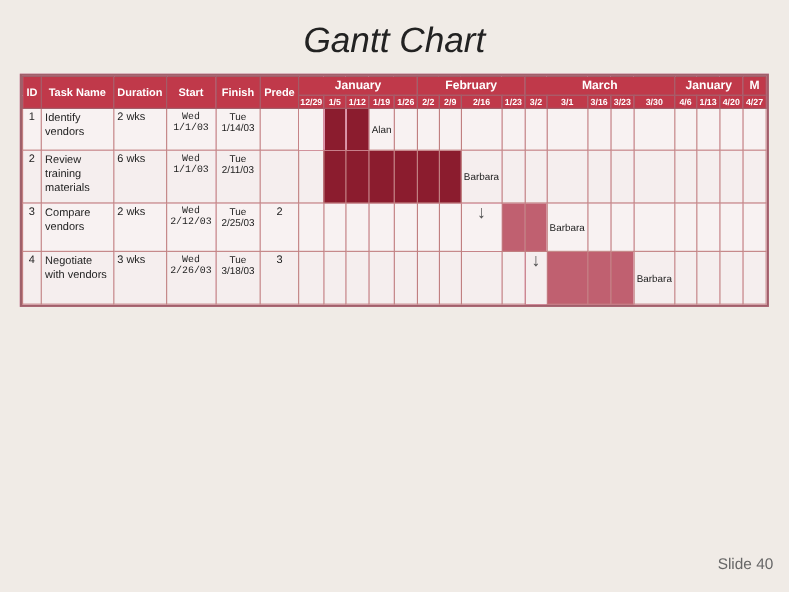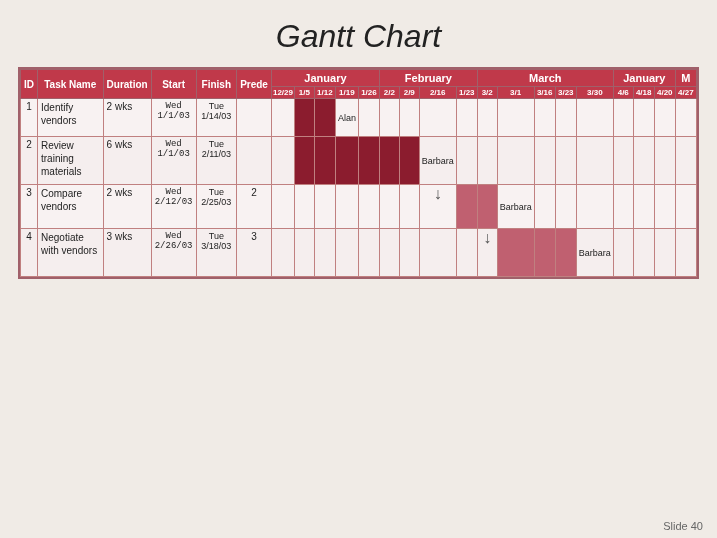--- a/index.html
+++ b/index.html
@@ -62,23 +62,23 @@
       background: #f8f2f2;
     }
     .col-id { width: 16px; text-align: center; }
     .col-task { width: 68px; }
     .col-duration { width: 34px; text-align: left; }
     .col-start { width: 40px; text-align: center; font-family: Liberation Mono, monospace; }
     .col-finish { width: 40px; text-align: center; }
     .col-prede { width: 24px; text-align: center; }
     .slide-num {
       position: absolute;
-      bottom: 6px;
+      bottom: 18px;
       right: 14px;
-      font-size: 11px;
+      font-size: 14px;
       color: #666;
     }
     .task-name-cell {
       line-height: 1.3;
     }
     .date-cell {
       font-size: 9px;
       white-space: nowrap;
     }
   </style>
@@ -140,21 +140,21 @@
         <th>2/2</th>
         <th>2/9</th>
         <th>2/16</th>
         <th>1/23</th>
         <th>3/2</th>
         <th>3/1</th>
         <th>3/16</th>
         <th>3/23</th>
         <th>3/30</th>
         <th>4/6</th>
-        <th>4/18</th>
+        <th>1/13</th>
         <th>4/20</th>
         <th>4/27</th>
       </tr>
     </thead>
     <tbody>
 
       <tr class="data-row">
         <td class="col-id">1</td>
         <td class="col-task task-name-cell">Identify vendors</td>
         <td class="col-duration">2 wks</td>

